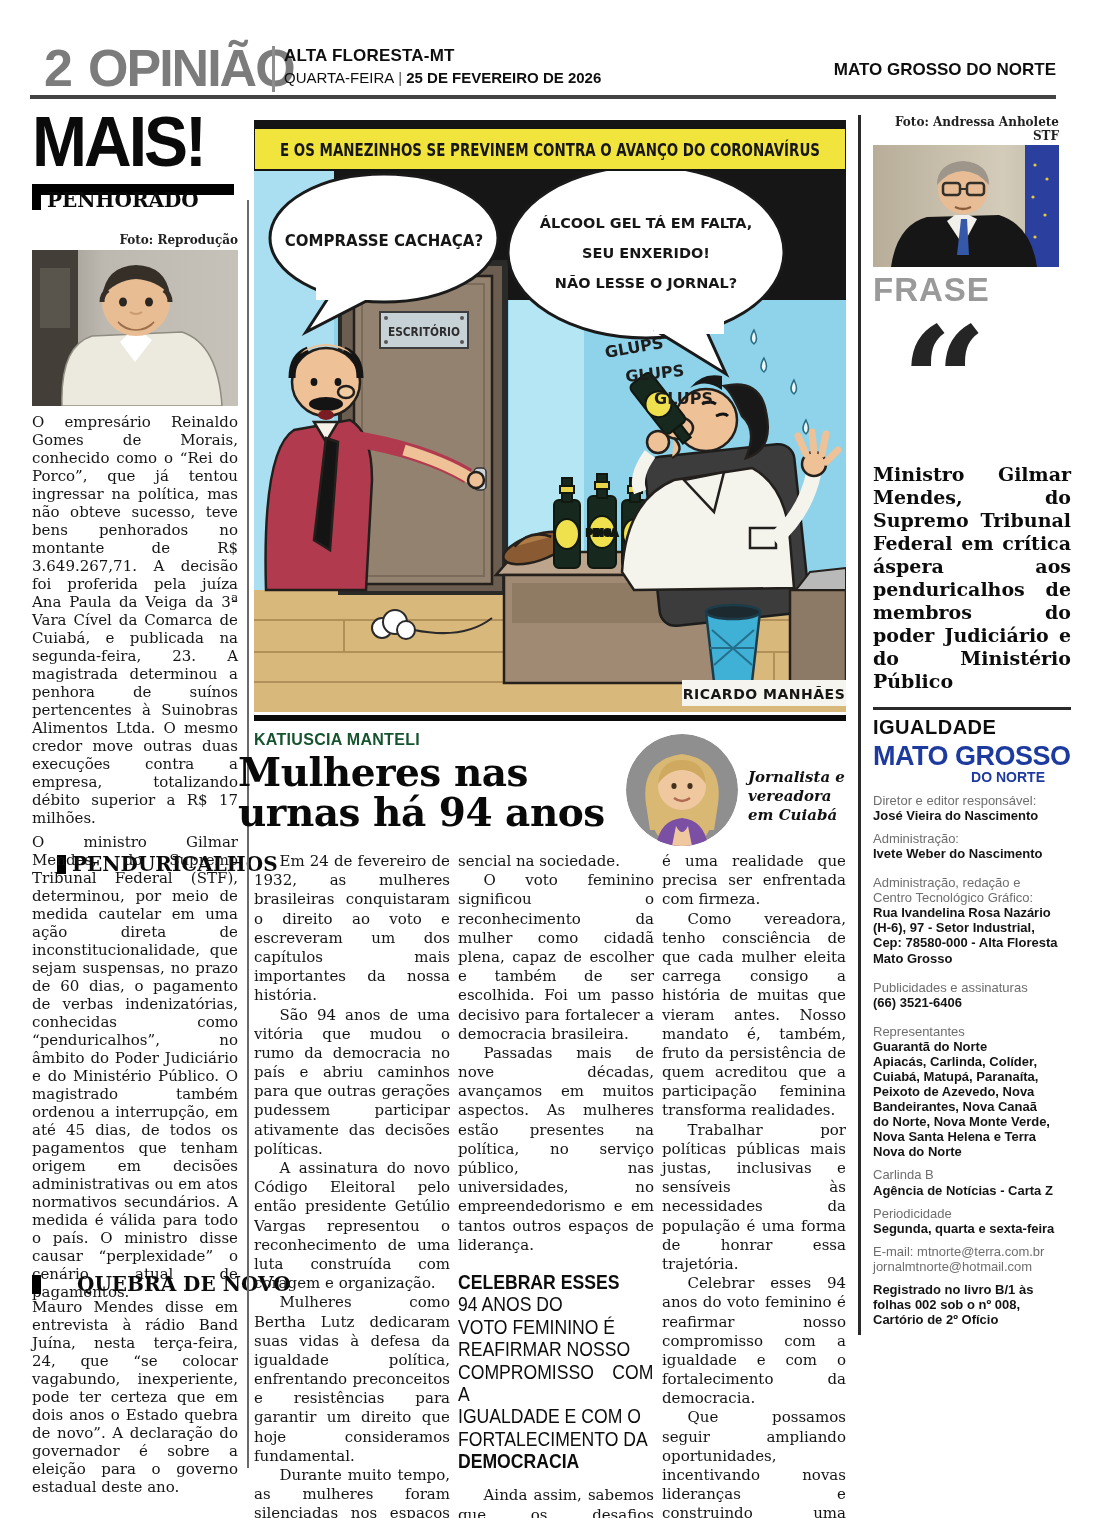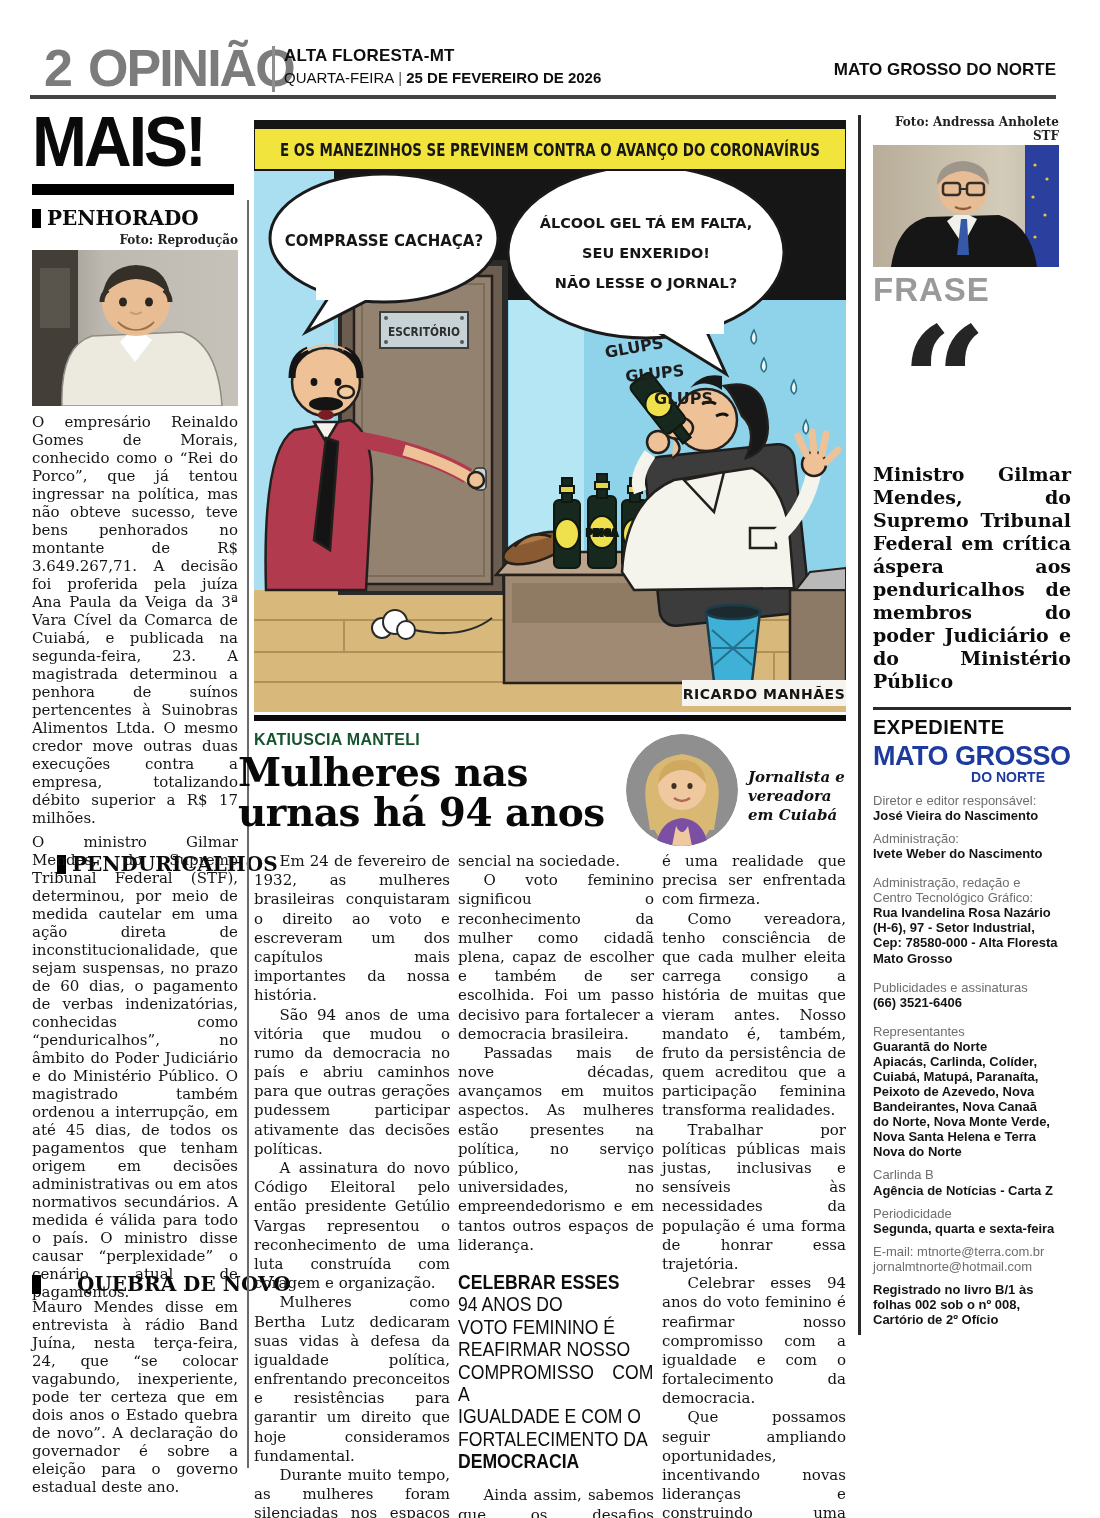--- a/index.html
+++ b/index.html
@@ -19,21 +19,21 @@
   .hdr-brand{right:44px;top:60px;font-size:17px;font-weight:900;color:#0e0e0e;}
   .hdr-rule{left:30px;top:95px;width:1026px;height:4px;background:#434343;}
 
   
   .mais{left:32px;top:100px;font-size:66px;font-weight:900;color:#0a0a0a;letter-spacing:-3px;
         transform:scaleY(1.08);transform-origin:left top;}
   .mais-bar{left:32px;top:184px;width:202px;height:11px;background:#000;}
   .brief-head{display:flex;align-items:center;gap:6px;font-family:"DejaVu Serif",serif;
               font-weight:700;font-size:20px;color:#0b0b0b;}
   .brief-head .blk{width:9px;height:19px;background:#000;display:inline-block;}
-  .h1pos{left:32px;top:206px;} .h2pos{left:32px;top:852px;padding-left:25px;} .h3pos{left:32px;top:1272px;gap:36px;}
+  .h1pos{left:32px;top:188px;} .h2pos{left:32px;top:852px;padding-left:25px;} .h3pos{left:32px;top:1272px;gap:36px;}
   .credit{font-family:"DejaVu Serif",serif;font-weight:700;font-size:12px;color:#222;text-align:right;}
   .credit1{left:32px;top:233px;width:206px;}
   .photo1{left:32px;top:250px;width:206px;height:156px;}
   .brief{width:206px;font-family:"DejaVu Serif",serif;font-size:15px;line-height:1.2;
          text-align:justify;color:#151515;}
   .b1pos{left:32px;top:413px;} .b2pos{left:32px;top:833px;} .b3pos{left:32px;top:1298px;}
   .vsep1{left:247px;top:200px;width:2px;height:1268px;background:#6a6a6a;}
 
   
   .comic{left:254px;top:120px;width:592px;height:592px;}
@@ -370,21 +370,21 @@
         <rect x="94" y="38" width="17" height="12" rx="3" fill="none" stroke="#33302c" stroke-width="2.5"></rect>
         <path d="M87 44 L94 44" stroke="#33302c" stroke-width="2"></path>
         <path d="M82 62 Q90 66 98 62" stroke="#8a5c3c" stroke-width="2.5" fill="none"></path>
       </svg>
     </div>
     <div class="frase">FRASE</div>
     <div class="qmark serif">“</div>
     <div class="attrib">Ministro Gilmar Mendes, do Supremo Tribunal Federal em crítica áspera aos penduricalhos de membros do poder Judiciário e do Ministério Público</div>
 
     <div class="exp">
-      <div class="exp-title">EXPEDIENTE</div>
+      <div class="exp-title">IGUALDADE</div>
       <div class="exp-brand1">MATO GROSSO</div>
       <div class="exp-brand2">DO NORTE</div>
       <div class="exp-entries">
         <div class="exp-e">
           <div class="lab">Diretor e editor responsável:</div>
           <div class="val">José Vieira do Nascimento</div>
         </div>
         <div class="exp-e">
           <div class="lab">Administração:</div>
           <div class="val">Ivete Weber do Nascimento</div>

